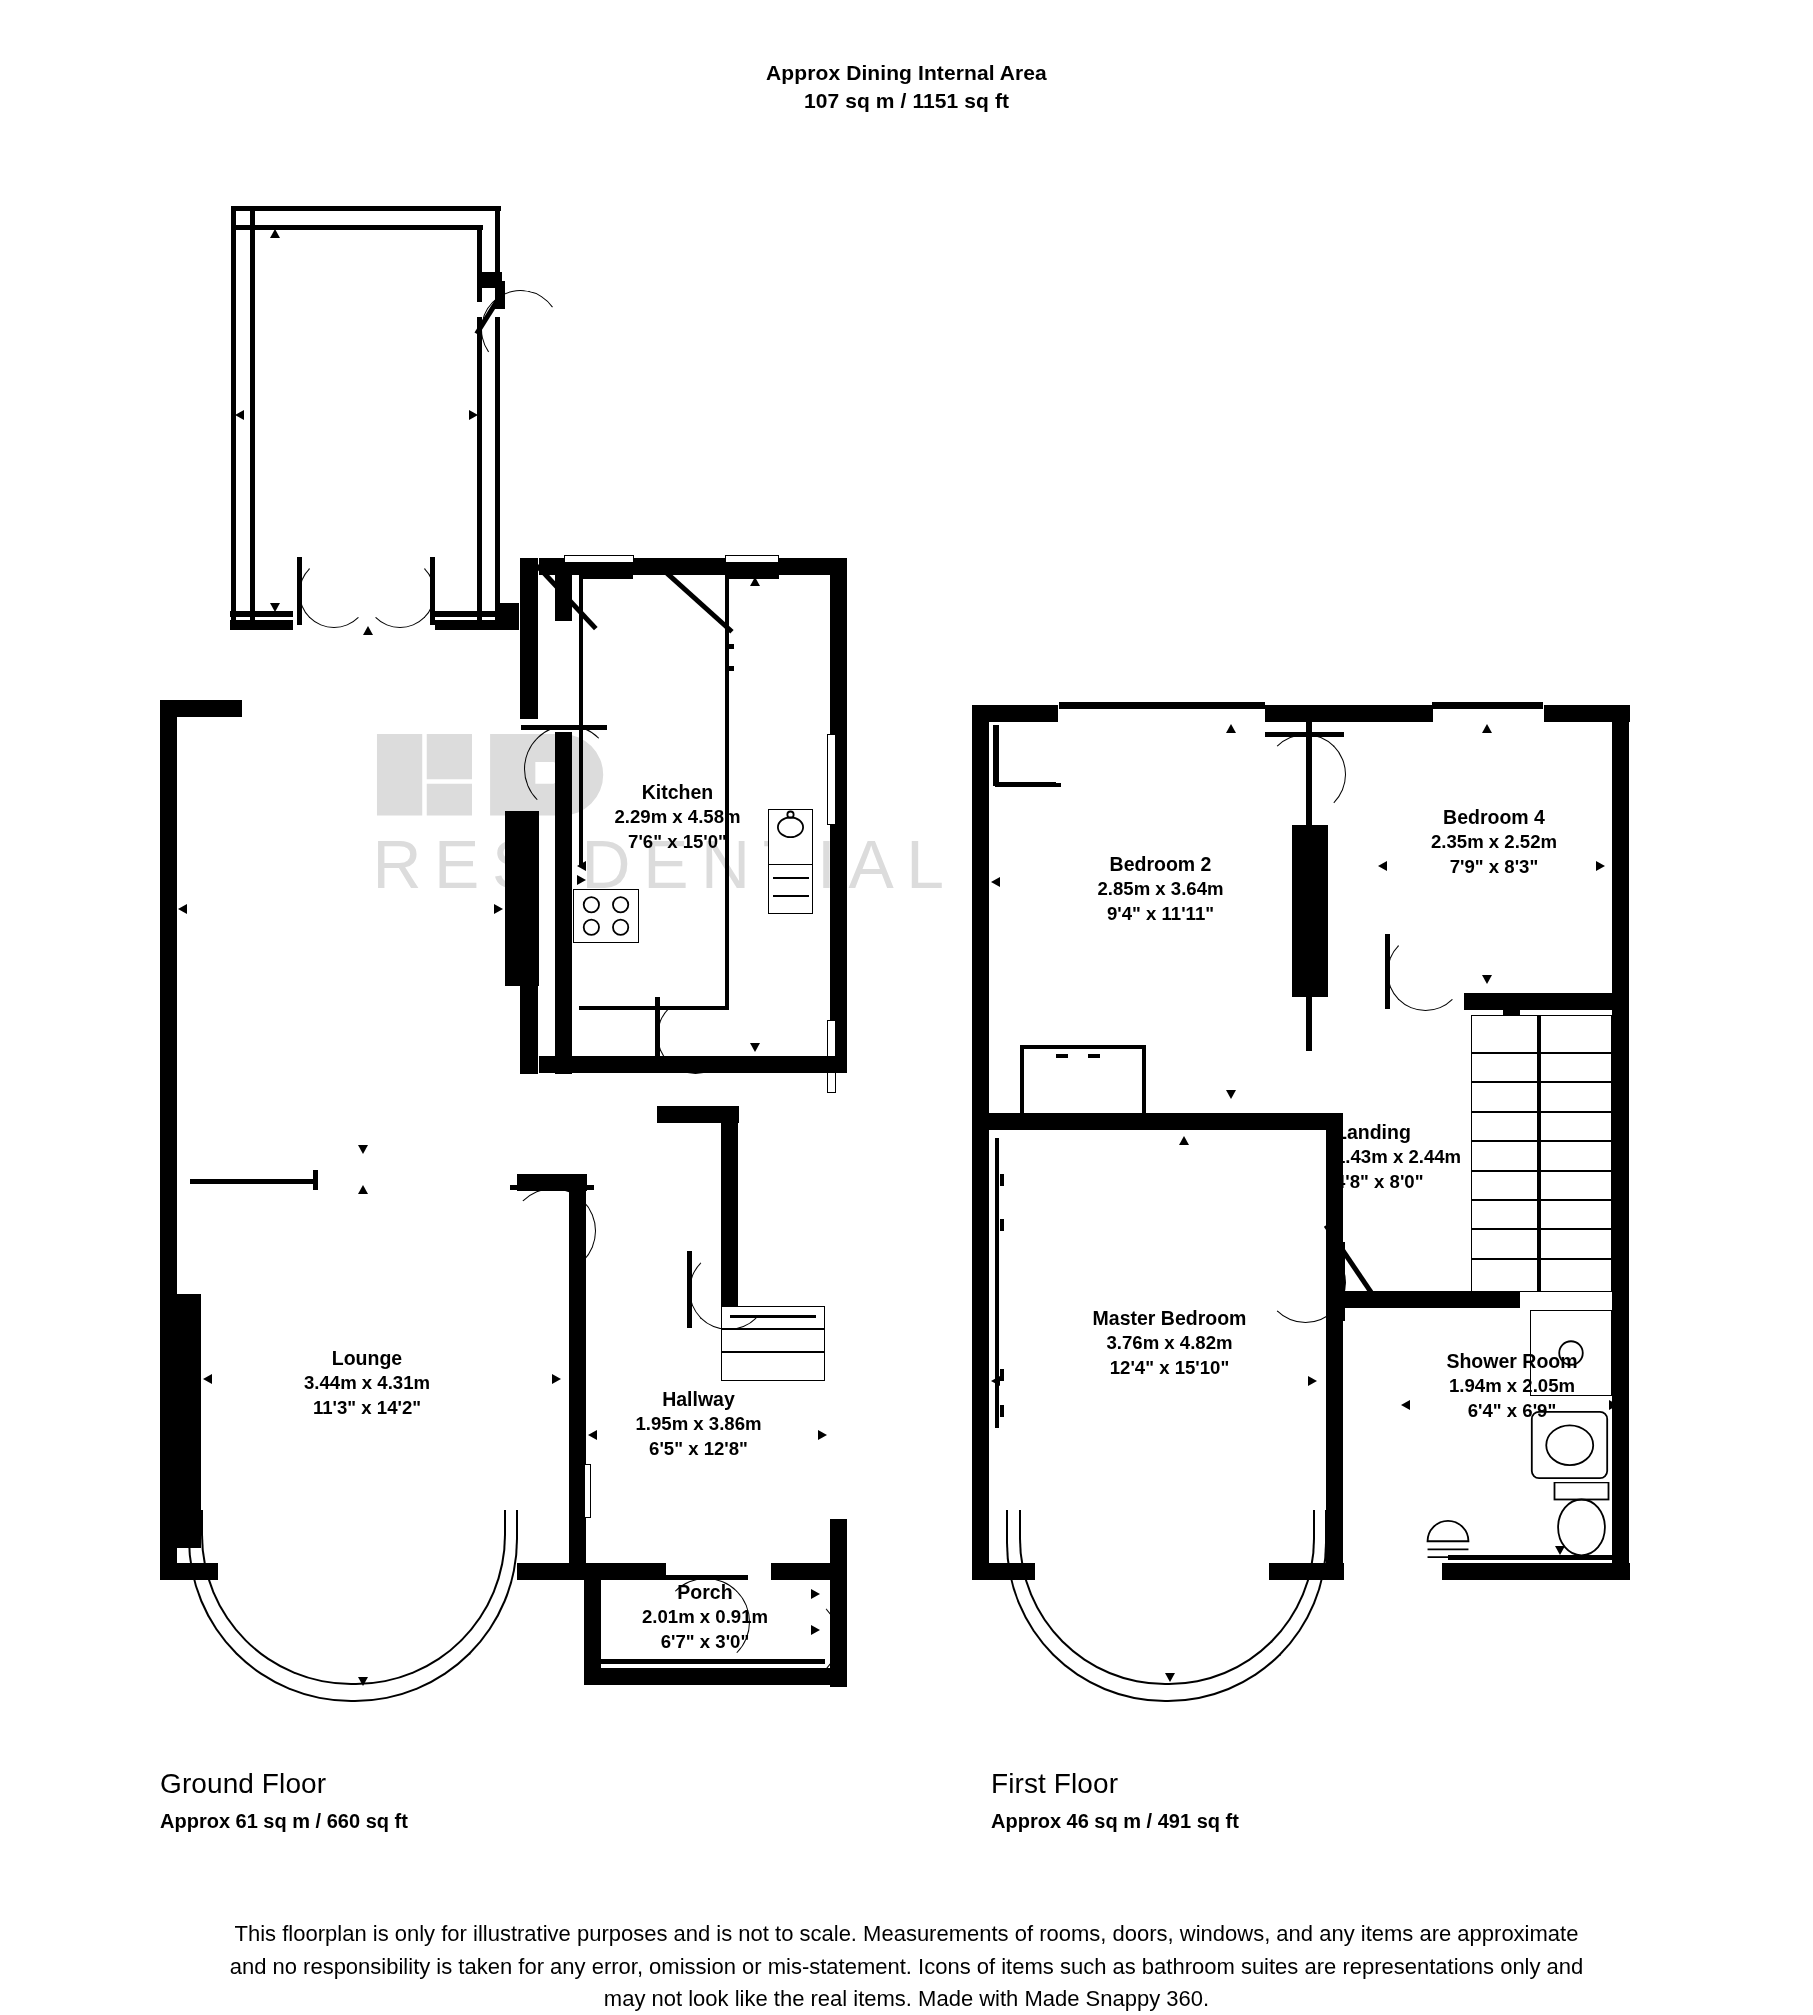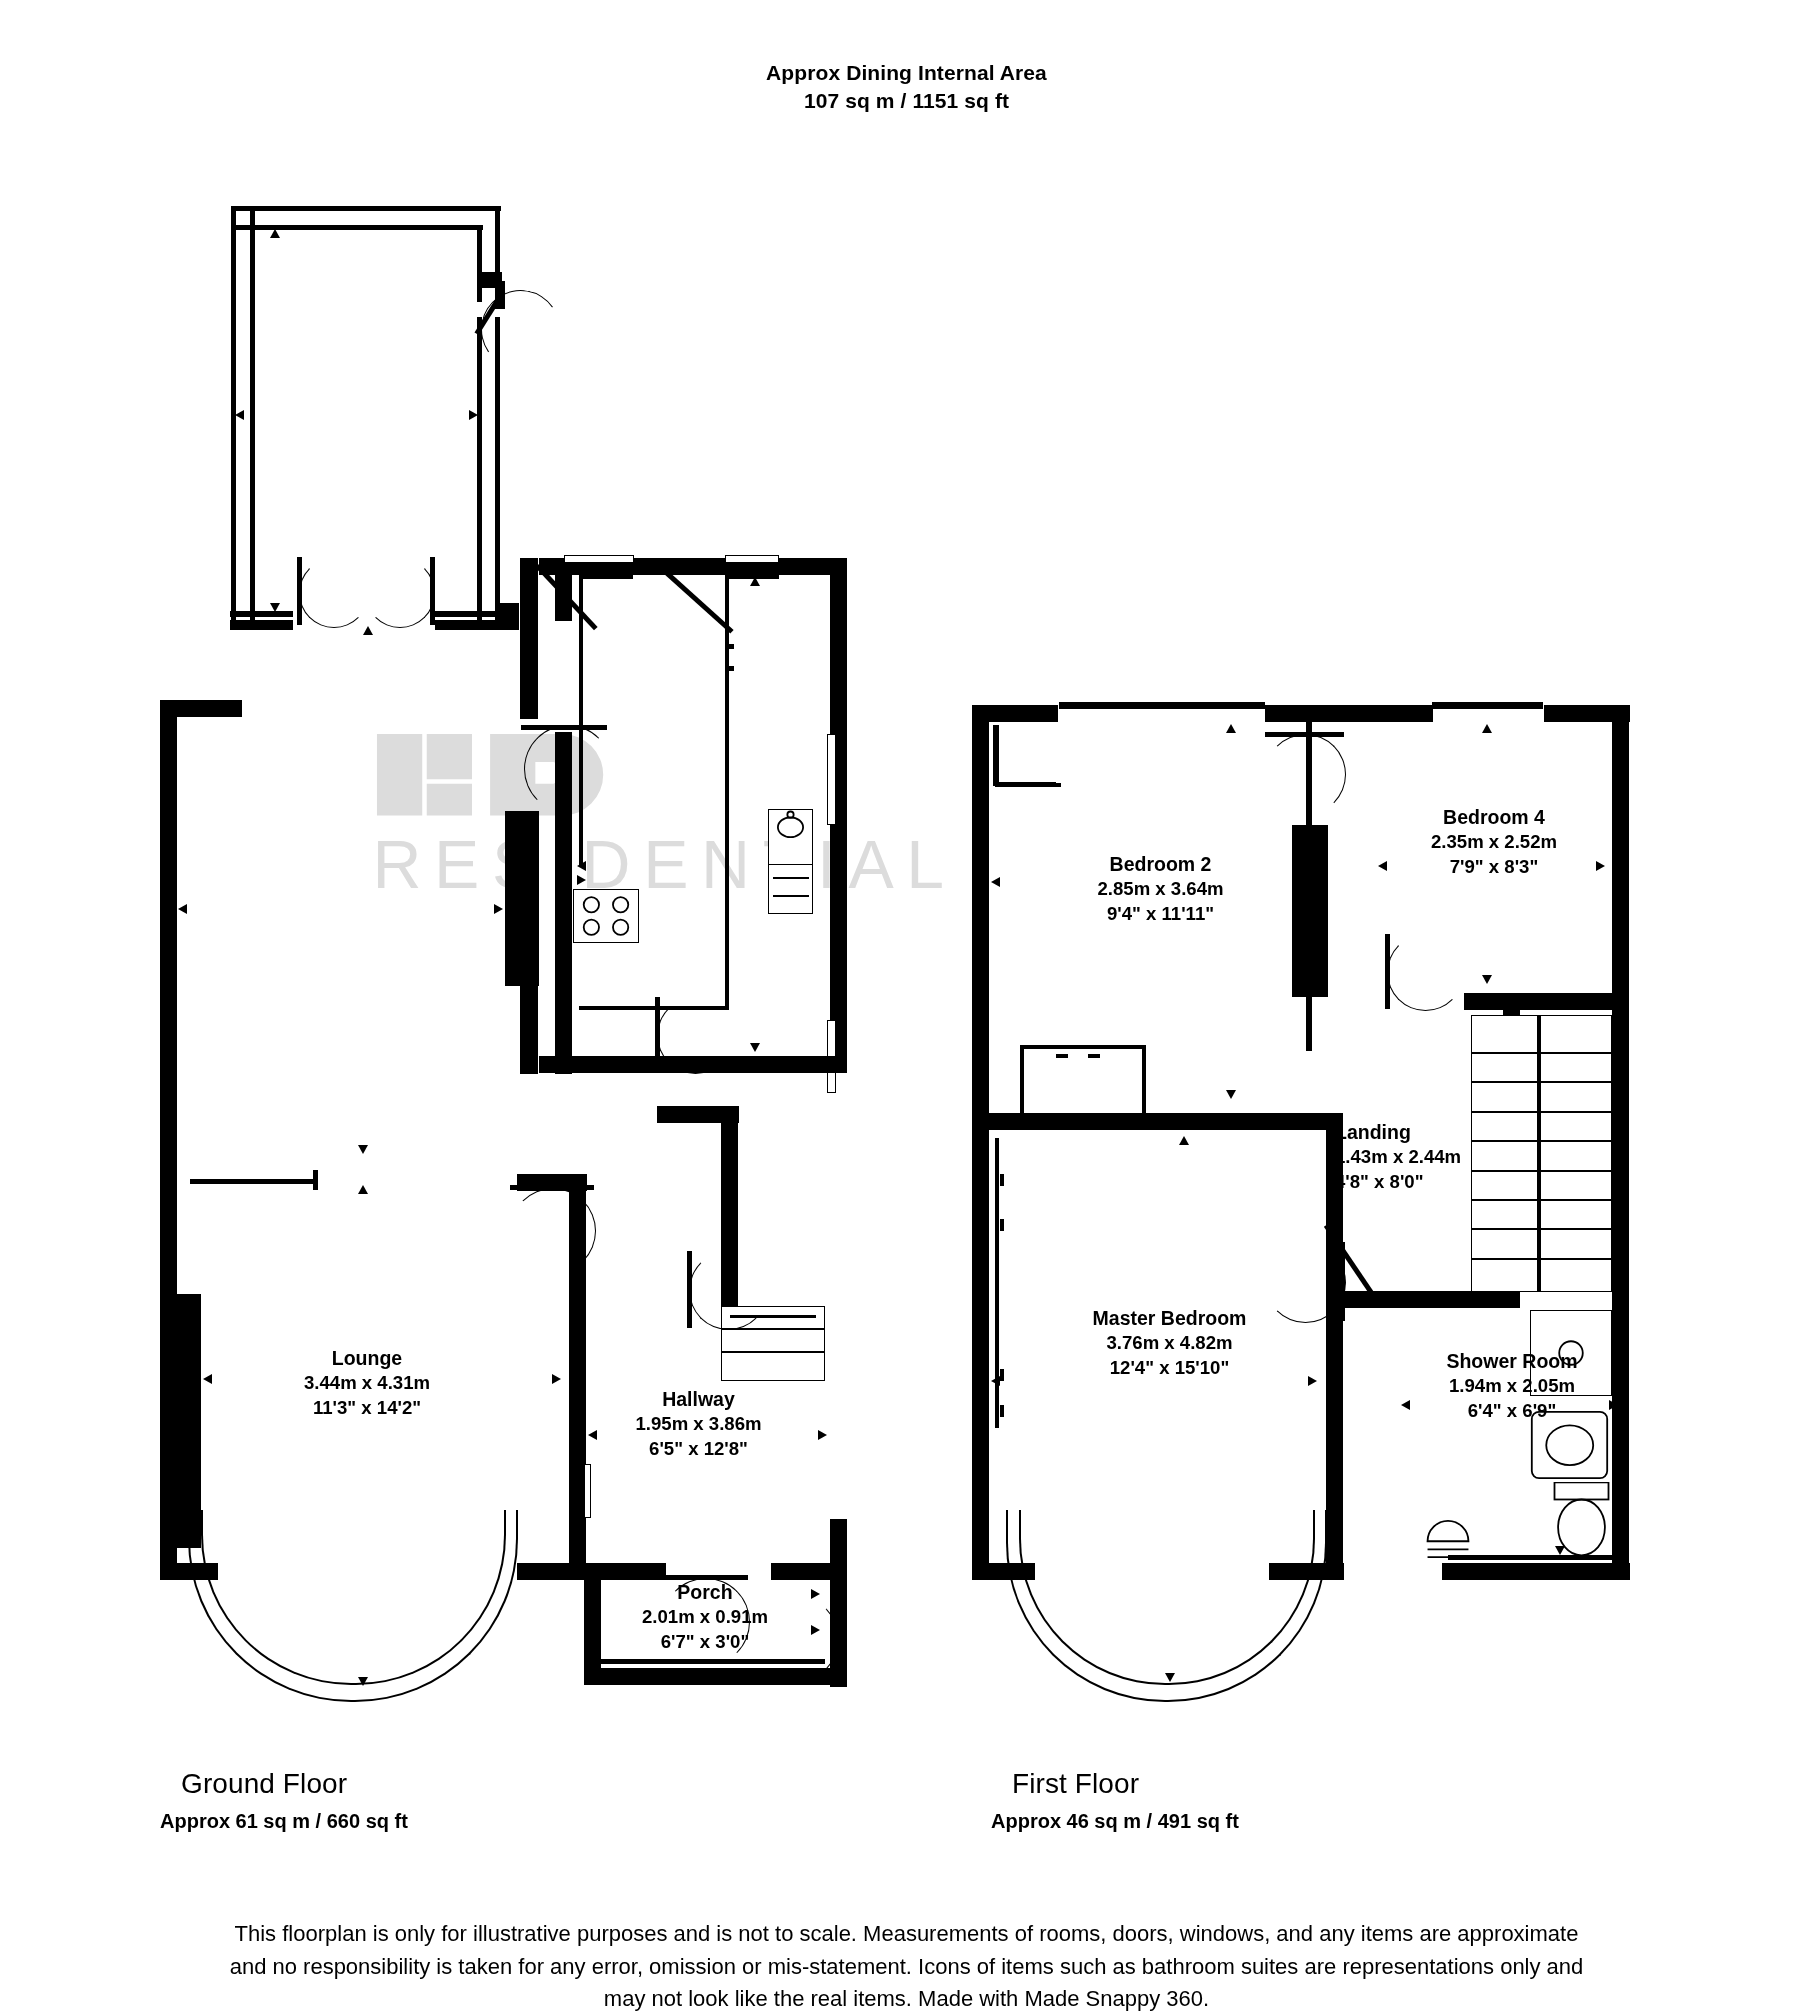--- a/index.html
+++ b/index.html
@@ -82,21 +82,20 @@
 
   
   .floor-title {
     position: absolute;
     white-space: nowrap;
   }
   .floor-title .ft-name {
     font-size: 28px;
     font-weight: normal;
     letter-spacing: 0.1px;
-    margin-left: 21px;
   }
   .floor-title .ft-area {
     font-size: 20px;
     font-weight: bold;
     margin-top: 10px;
   }
 
   
   #disclaimer {
     position: absolute;
@@ -220,20 +219,25 @@
     </svg>
   </div>
 
   <div class="ol" style="left:768px; top:864px; width:45px; height:50px;"></div>
   <div class="line" style="left:773px; top:877px; width:36px; height:2.3px;"></div>
   <div class="line" style="left:773px; top:895px; width:36px; height:2.3px;"></div>
 
   <div class="arc" style="left:657px; top:997px; width:75px; height:75px; border-color: transparent transparent #000 #000;"></div>
   <div class="line" style="left:655px; top:997px; width:5.4px; height:73px;"></div>
 
+  <div class="room-label" style="left:544px; top:780px; width:267px;">
+    <div class="nm">Kitchen</div>
+    <div class="dm">2.29m x 4.58m</div>
+    <div class="dm">7'6" x 15'0"</div>
+  </div>
   <div class="arw up" style="left:750px; top:577px;"></div>
   <div class="arw down" style="left:750px; top:1043px;"></div>
   <div class="arw left" style="left:577px; top:861px;"></div>
 
   <div class="arw left" style="left:178px; top:904px;"></div>
   <div class="arw right" style="left:494px; top:904px;"></div>
   <div class="arw right" style="left:577px; top:875px;"></div>
 
   <div class="arc" style="left:524px; top:725px; width:86px; height:86px; border-color: #000 transparent transparent #000;"></div>
   <div class="line" style="left:521px; top:725px; width:86px; height:5.4px;"></div>

